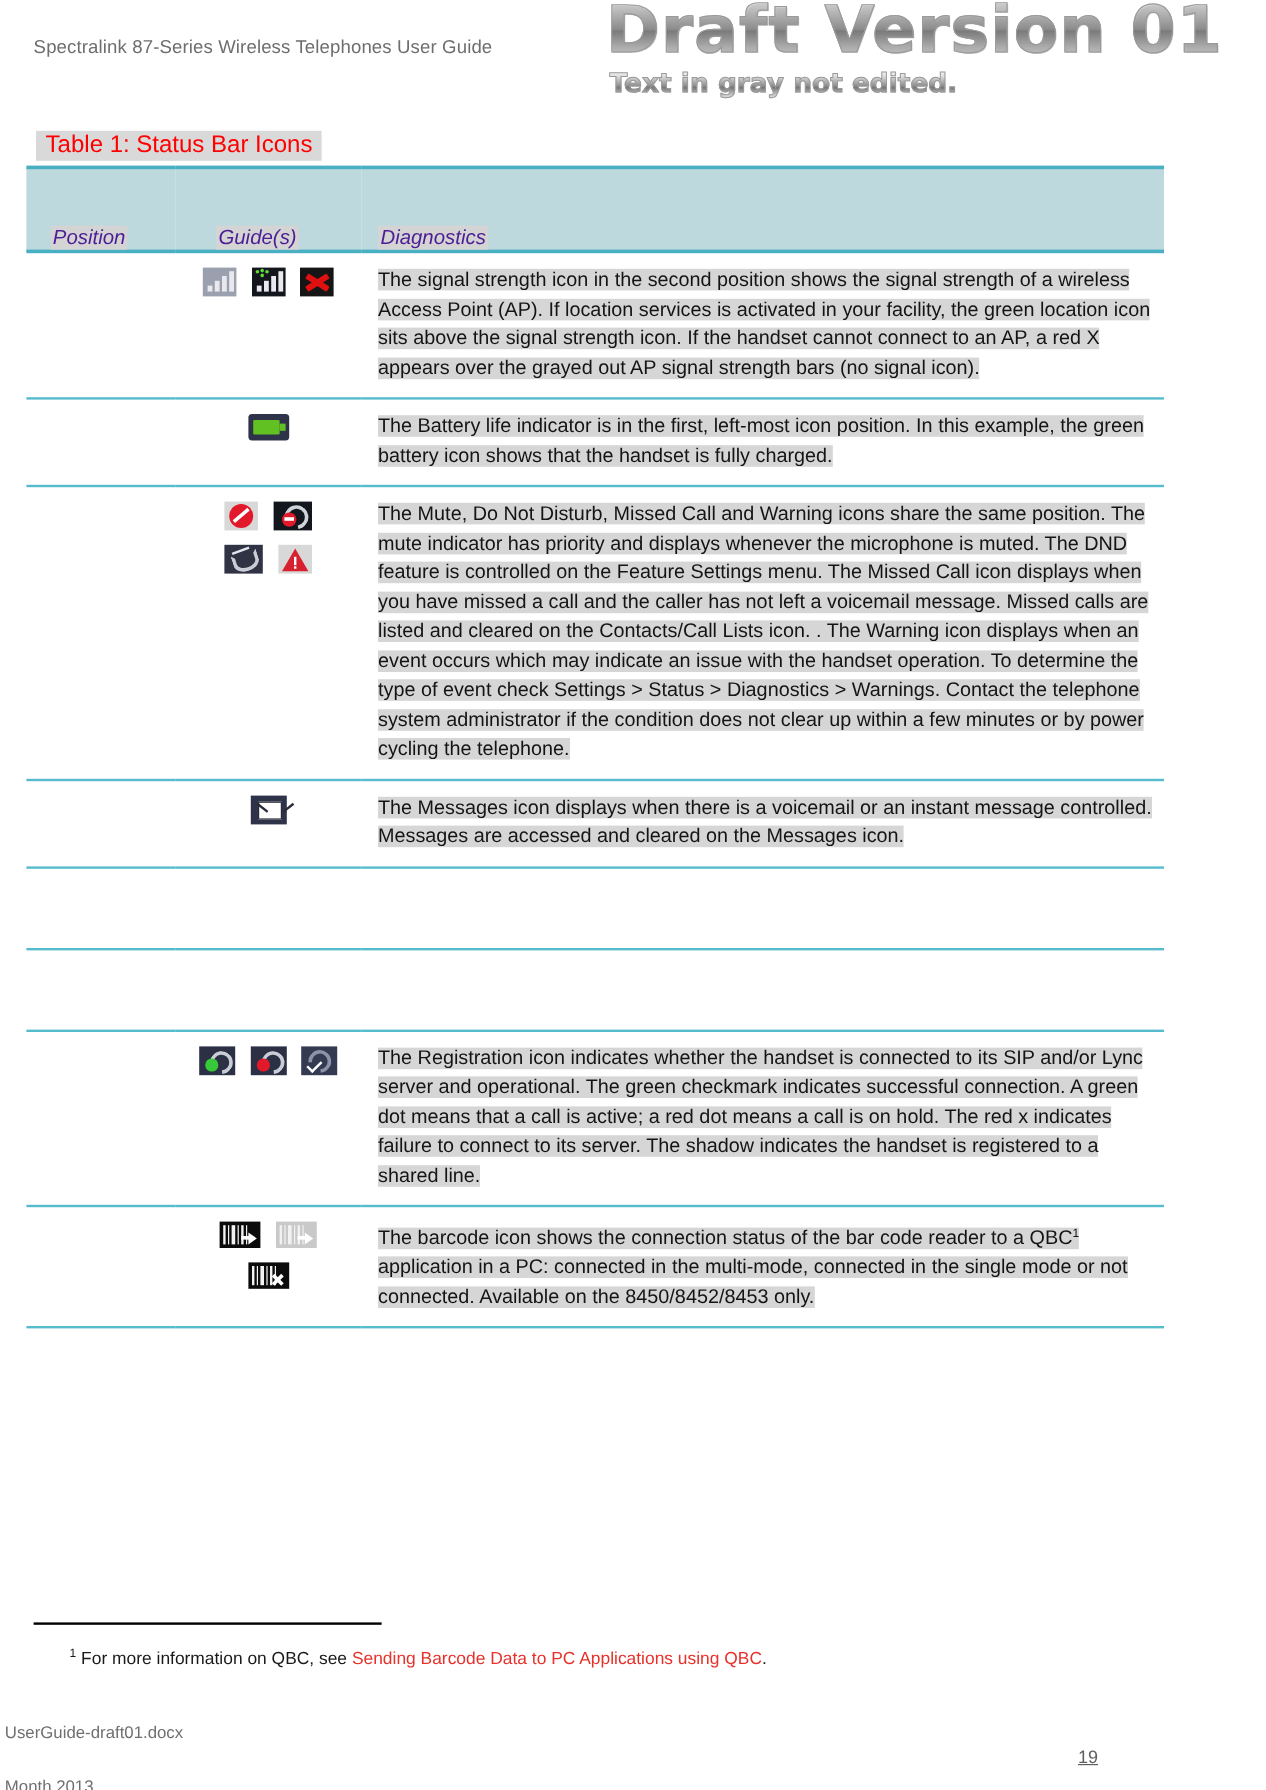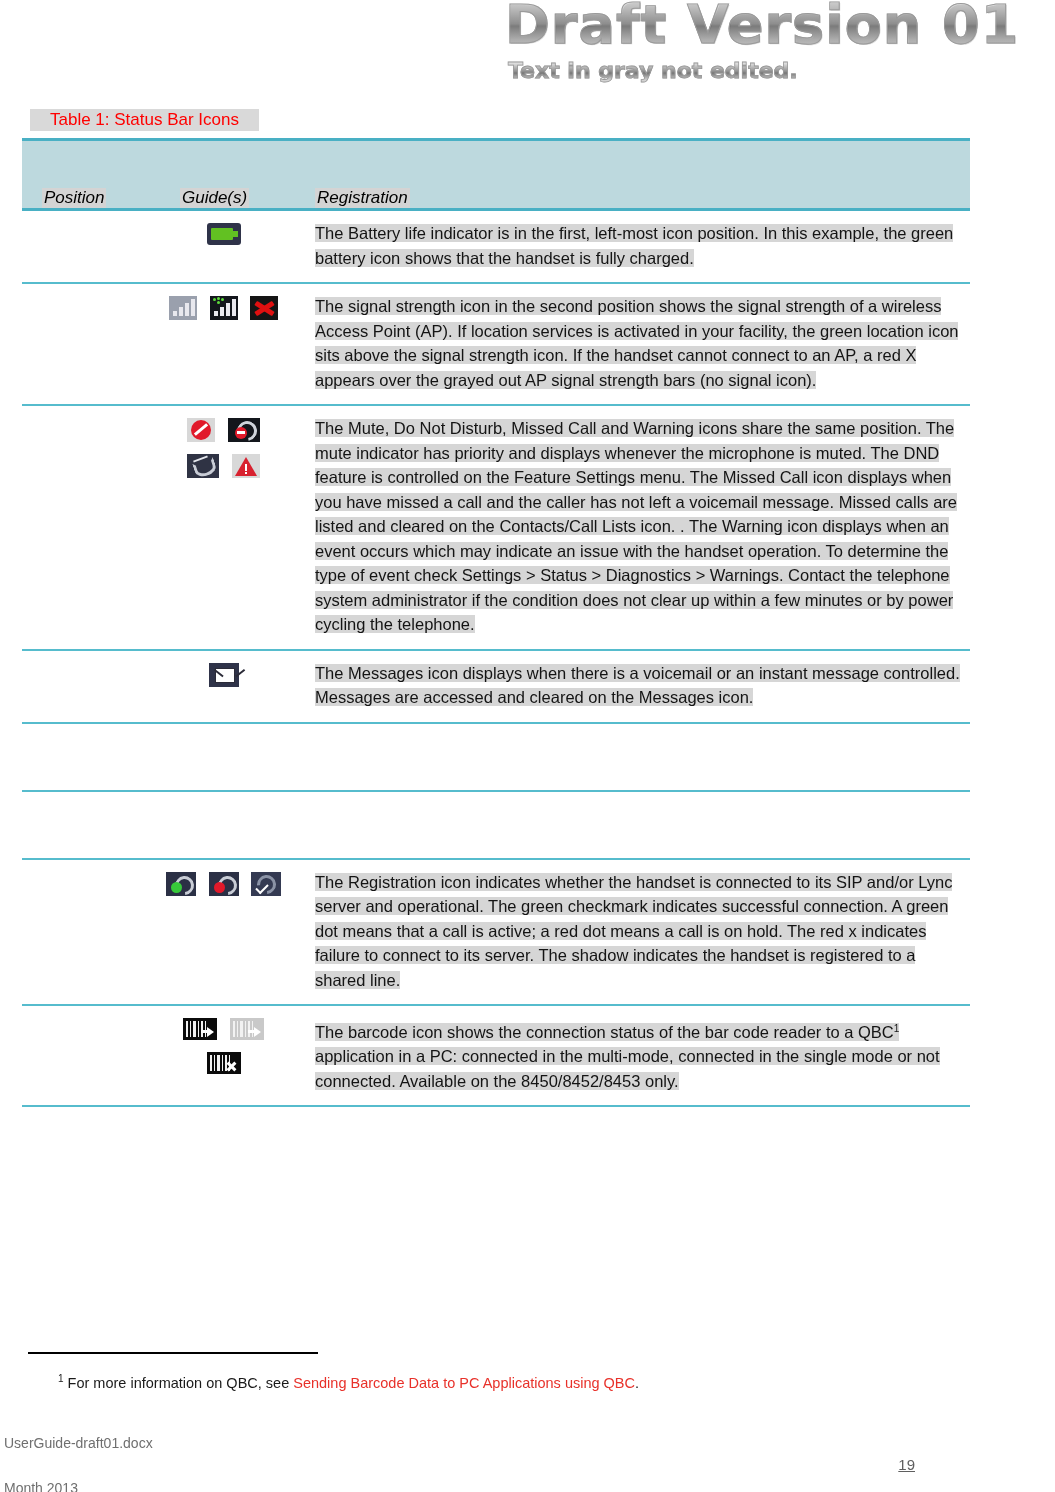--- a/index.html
+++ b/index.html
@@ -70,24 +70,24 @@
     color: transparent;
     -webkit-text-stroke: 0.8px #9a9a9a;
     white-space: nowrap;
   }
 
   
   .table-caption {
     position: absolute;
     left: 30px;
     top: 109px;
-    font-size: 17px;
+    font-size: 20px;
     color: #ff0000;
     background: #d9d9d9;
-    padding: 1px 20px;
+    padding: 1px 8px;
     white-space: nowrap;
   }
 
   
   .icon-table {
     position: absolute;
     left: 22px;
     top: 138px;
     width: 948px;
     border-collapse: collapse;
@@ -103,21 +103,21 @@
     border-bottom: 3px solid #49b0c4;
     height: 34px;
     padding: 0;
     vertical-align: middle;
   }
   .hdr-label {
     display: inline-block;
     font-style: italic;
     font-size: 17px;
     font-weight: normal;
-    color: #000000;
+    color: #4c1d95;
     background: #d4d4d4;
     padding: 0 2px;
     white-space: nowrap;
     margin-top: 47px;
   }
   .th-pos  { text-align: left;  padding-left: 20px !important; }
   .th-icon { text-align: left;  padding-left: 34px !important; }
   .th-desc { text-align: left;  padding-left: 14px !important; }
 
   .icon-table tbody td {
@@ -488,20 +488,21 @@
     right: 32px; top: 21px;
     font-size: 15px;
     color: #5f5f5f;
     text-decoration: underline;
   }
 </style>
 </head>
 <body>
 
 <div class="page-header">
+  <div class="doc-title">Spectralink 87-Series Wireless Telephones User Guide</div>
   <div class="watermark-wrap">
     <div class="watermark-main">Draft Version 01</div>
     <div class="watermark-sub">Text in gray not edited.</div>
   </div>
 </div>
 
 <div class="table-caption">Table 1: Status Bar Icons</div>
 
 <table class="icon-table">
   <colgroup>
@@ -511,37 +512,25 @@
   </colgroup>
   <thead>
     <tr>
       <th class="th-pos">
         <span class="hdr-label">Position</span>
       </th>
       <th class="th-icon">
         <span class="hdr-label">Guide(s)</span>
       </th>
       <th class="th-desc">
-        <span class="hdr-label">Registration</span>
+        <span class="hdr-label">Diagnostics</span>
       </th>
     </tr>
   </thead>
   <tbody>
-
-    <tr>
-      <td class="cell-pos"></td>
-      <td class="cell-icon">
-        <div class="icon-row">
-          <span class="ico ico-battery"></span>
-        </div>
-      </td>
-      <td class="cell-desc">
-        <div class="desc-text"><span class="hl">The Battery life indicator is in the first, left-most icon position. In this example, the green battery icon shows that the handset is fully charged.</span></div>
-      </td>
-    </tr>
 
     <tr>
       <td class="cell-pos"></td>
       <td class="cell-icon">
         <div class="icon-row">
           <span class="ico ico-box sig-gray">
             <span class="bar b1"></span><span class="bar b2"></span><span class="bar b3"></span><span class="bar b4"></span>
           </span>
           <span class="ico ico-box sig-dark">
             <span class="loc-dots">
@@ -559,20 +548,32 @@
       </td>
       <td class="cell-desc">
         <div class="desc-text"><span class="hl">The signal strength icon in the second position shows the signal strength of a wireless Access Point (AP). If location services is activated in your facility, the green location icon sits above the signal strength icon. If the handset cannot connect to an AP, a red X appears over the grayed out AP signal strength bars (no signal icon).</span></div>
       </td>
     </tr>
 
     <tr>
       <td class="cell-pos"></td>
       <td class="cell-icon">
         <div class="icon-row">
+          <span class="ico ico-battery"></span>
+        </div>
+      </td>
+      <td class="cell-desc">
+        <div class="desc-text"><span class="hl">The Battery life indicator is in the first, left-most icon position. In this example, the green battery icon shows that the handset is fully charged.</span></div>
+      </td>
+    </tr>
+
+    <tr>
+      <td class="cell-pos"></td>
+      <td class="cell-icon">
+        <div class="icon-row">
           <span class="ico ico-mute">
             <span class="circ"></span><span class="slash"></span>
           </span>
           <span class="ico ico-dnd">
             <span class="hs"></span><span class="dot"></span><span class="dotbar"></span>
           </span>
         </div>
         <div class="icon-row">
           <span class="ico ico-missed">
             <span class="hs2"></span><span class="arr"></span>

